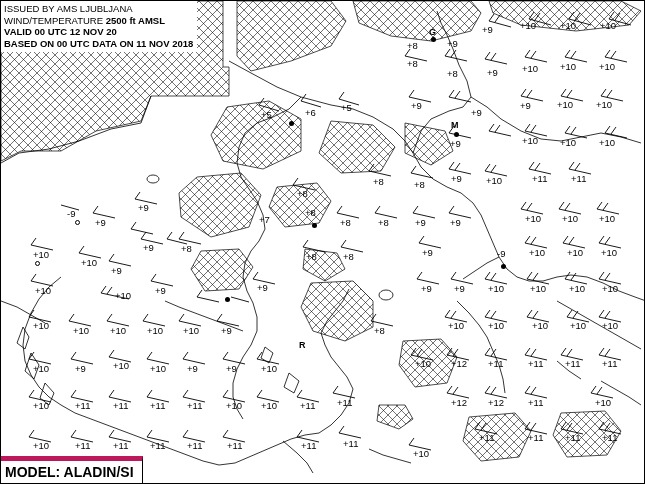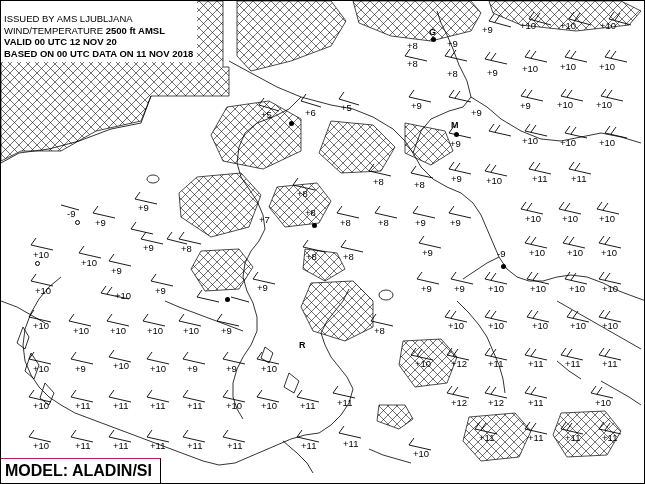--- a/index.html
+++ b/index.html
@@ -13,35 +13,35 @@
   #map{
     position:absolute;left:0;top:0;width:645px;height:484px;
     border:1px solid #000;
     box-sizing:border-box;
     overflow:hidden;
   }
   svg.layer{position:absolute;left:0;top:0;width:645px;height:484px;}
   .hdr{
     position:absolute;left:0;top:0;
     background:#ffffff;
-    padding:12px 4px 3px 3px;
+    padding:2px 4px 3px 3px;
     font-size:9.5px;
     line-height:11.6px;
     color:#000;
     z-index:30;
     white-space:nowrap;
   }
   .hdr .b{font-weight:bold;}
   .footer{
     position:absolute;left:0;bottom:0;
     background:#ffffff;
-    border-top:1px solid #be185d;
+    border-top:5px solid #be185d;
     border-right:1px solid #000;
     padding:3px 8px 3px 4px;
-    font-size:16px;
+    font-size:14px;
     font-weight:bold;
     z-index:30;
   }
   .lbl{
     position:absolute;
     font-size:9.5px;
     color:#000;
     white-space:nowrap;
     z-index:20;
   }

